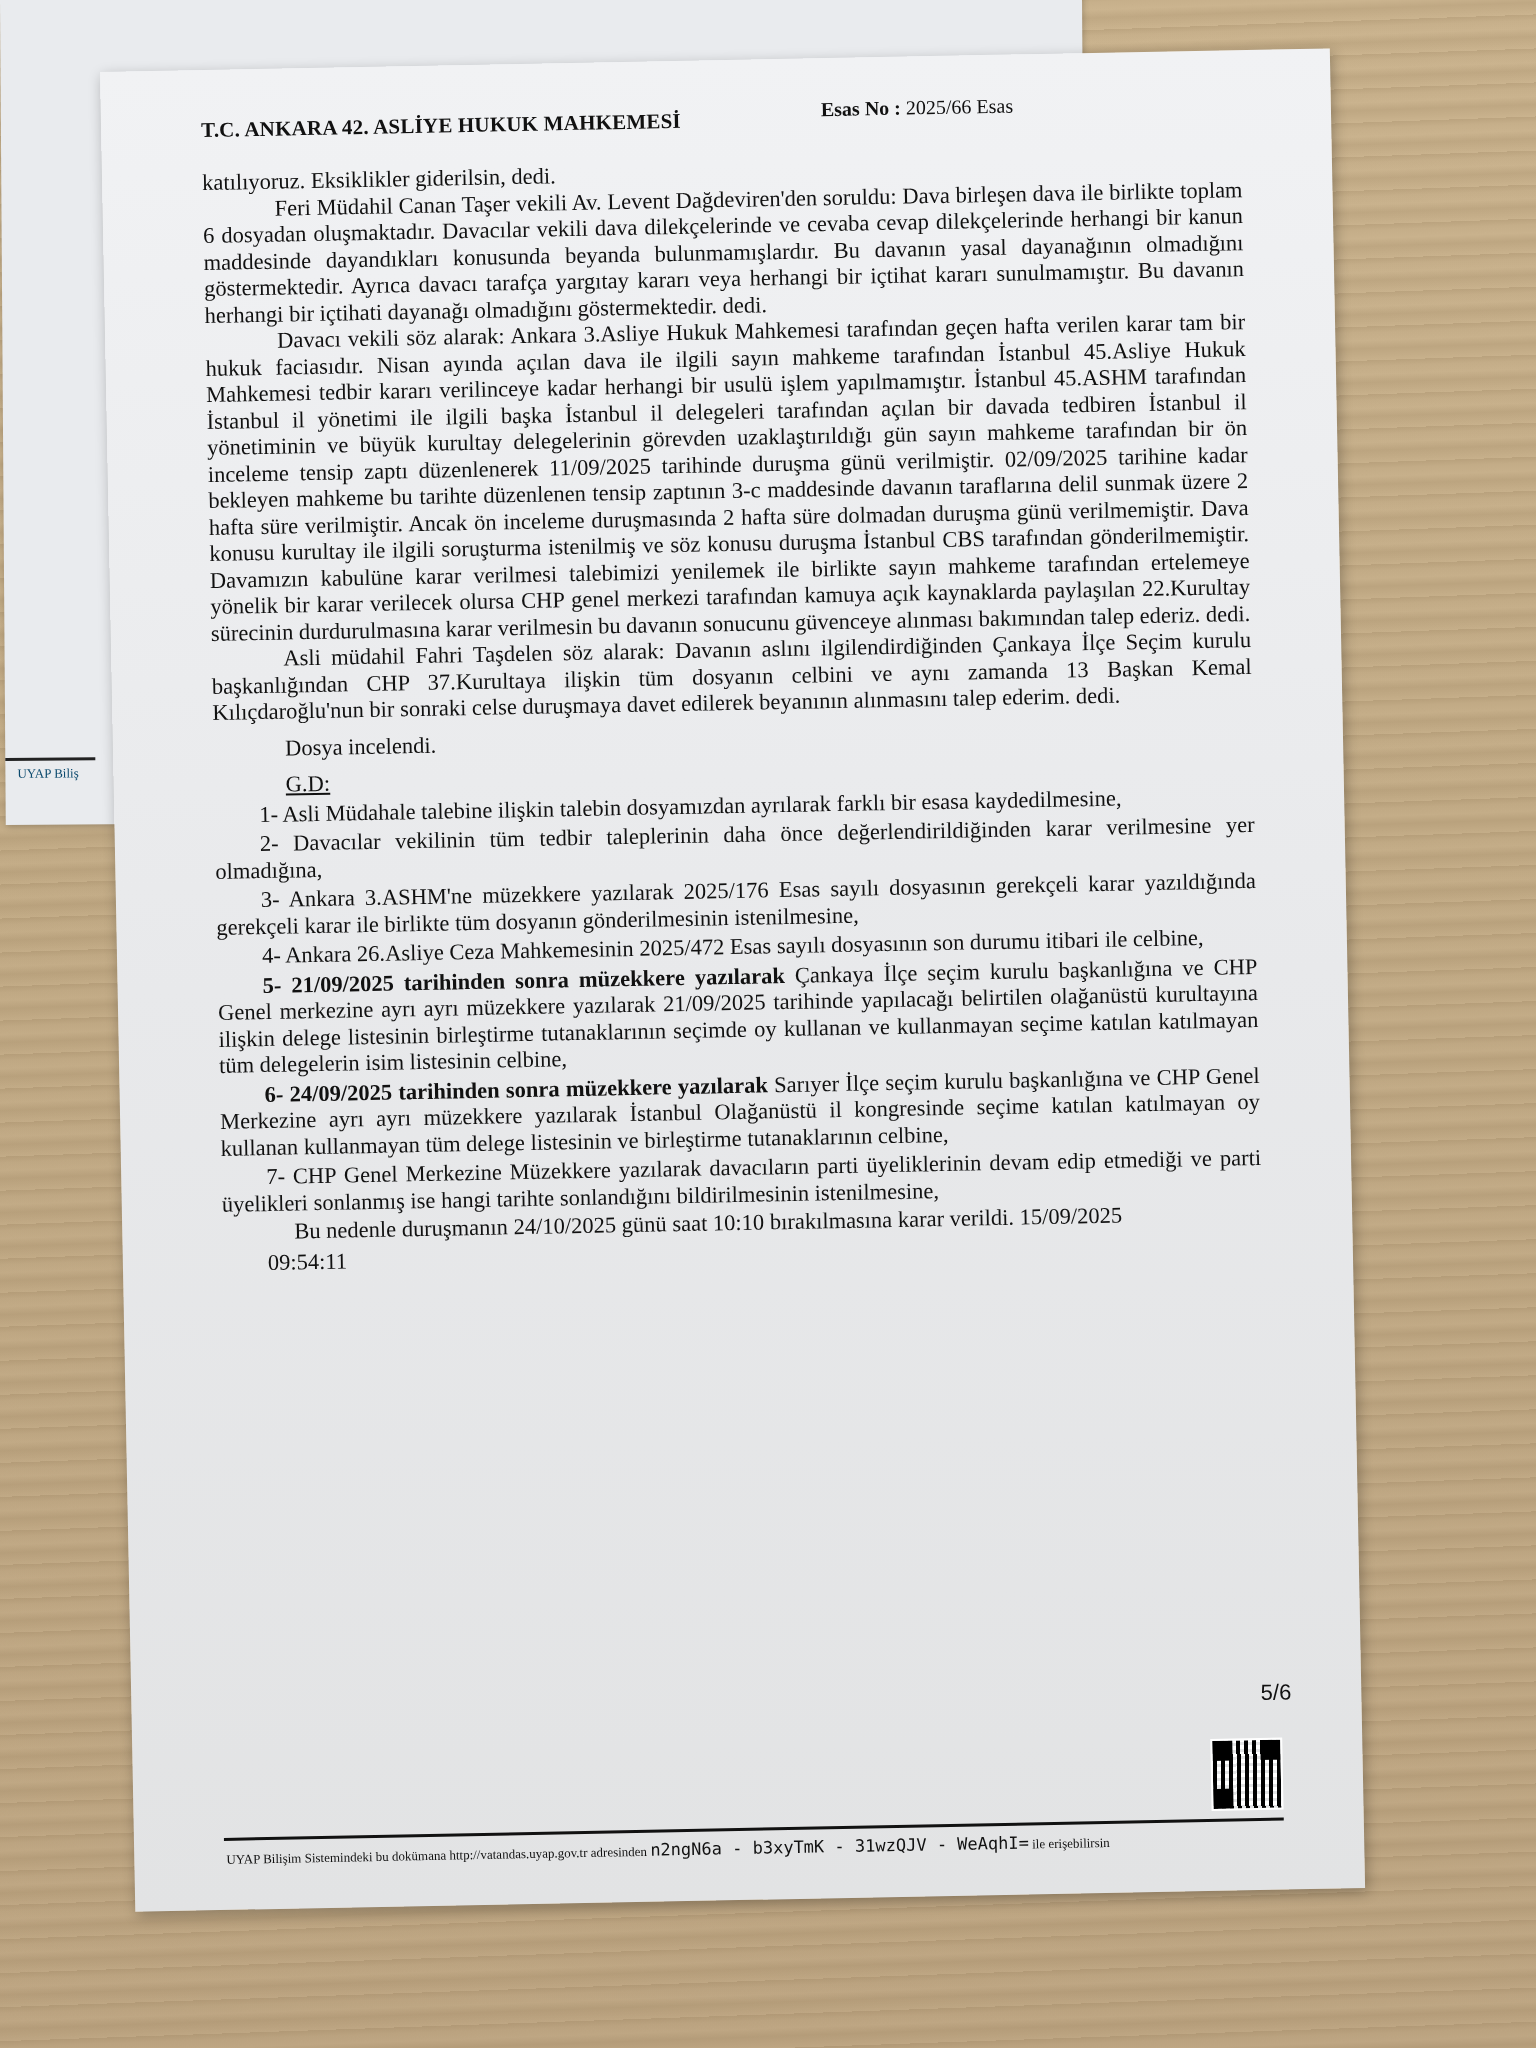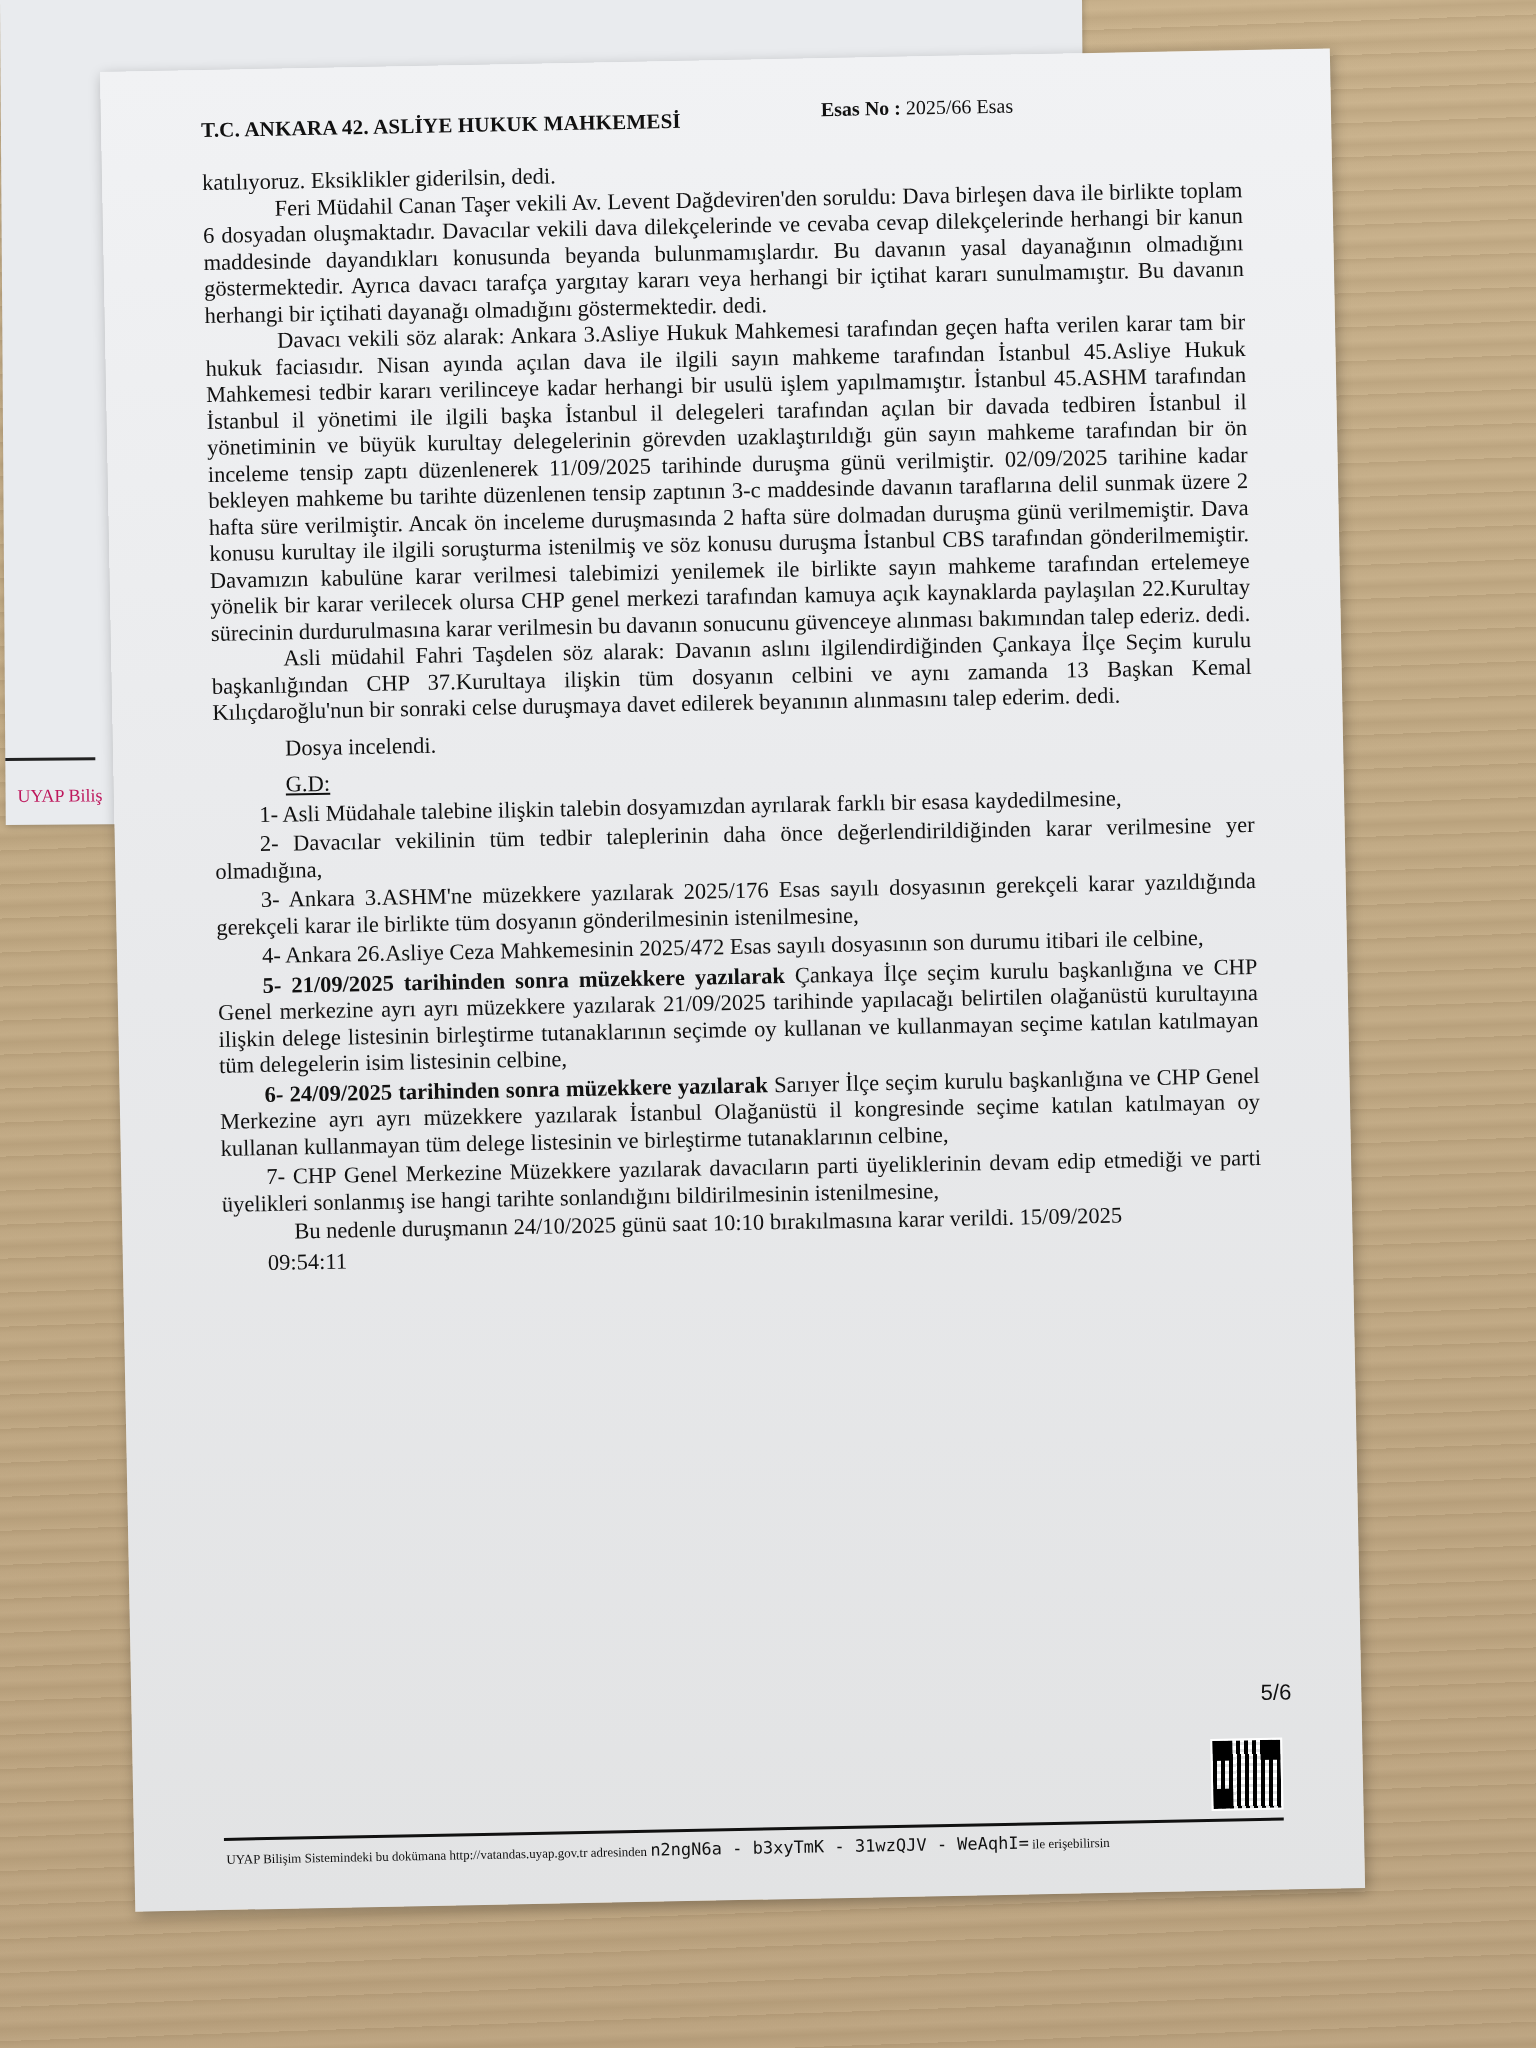--- a/index.html
+++ b/index.html
@@ -14,21 +14,21 @@
     .back-sheet {
       position: absolute; left: 0; top: 0; width: 1082px; height: 825px;
       background: #e9ebee;
       transform: rotate(-0.4deg); transform-origin: 0 0;
       box-shadow: 1px 2px 6px rgba(0,0,0,0.2);
     }
     .back-sheet .rule {
       position: absolute; left: 0; top: 758px; width: 90px; height: 3px; background: #222;
     }
     .back-sheet .footer-stub {
-      position: absolute; left: 12px; top: 766px; font-size: 18px; color: #be185d; margin-top: 20px;
+      position: absolute; left: 12px; top: 766px; font-size: 13px; color: #0c4a6e;
     }
     
     .sheet {
       position: absolute; left: 100px; top: 72px; width: 1230px; height: 1840px;
       background: linear-gradient(180deg, #f1f2f4 0%, #e8e9eb 50%, #e2e3e4 100%);
       transform: rotate(-1.1deg); transform-origin: 0 0;
       box-shadow: 2px 4px 14px rgba(0,0,0,0.28);
       color: #111;
     }
     .header {

